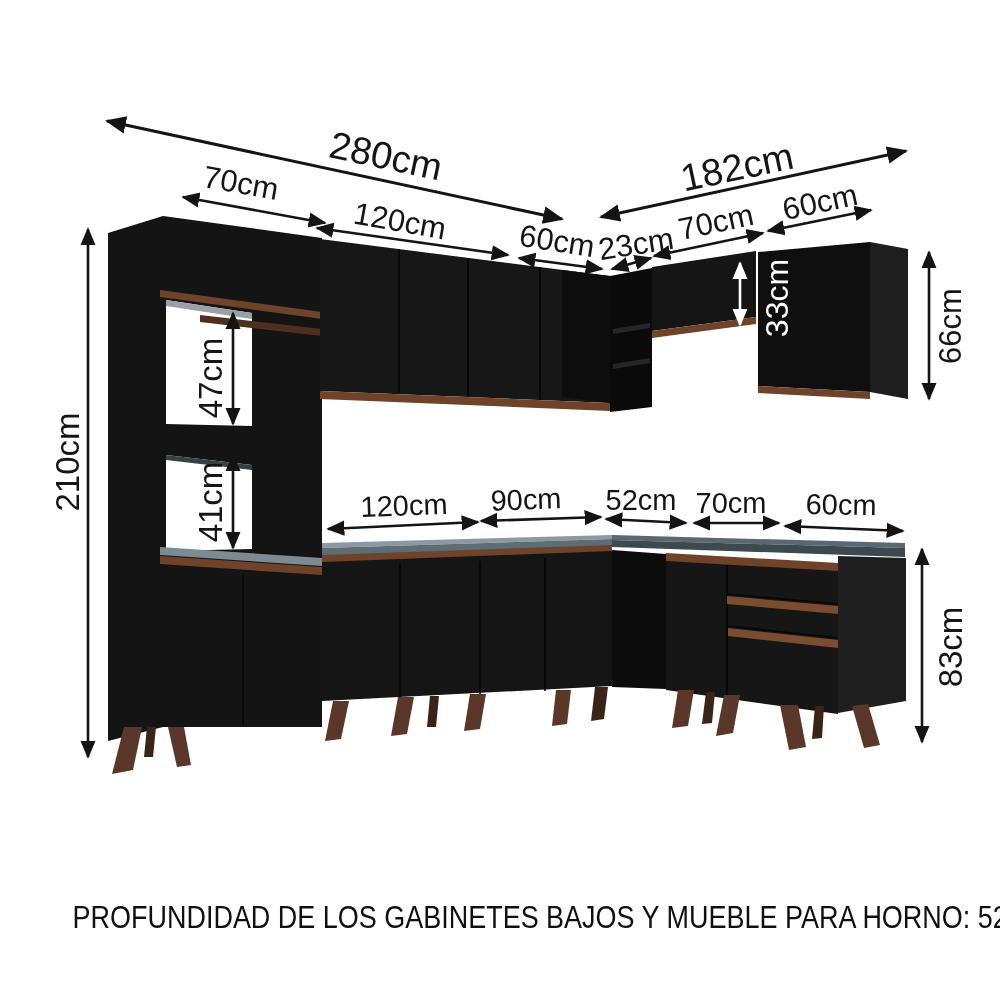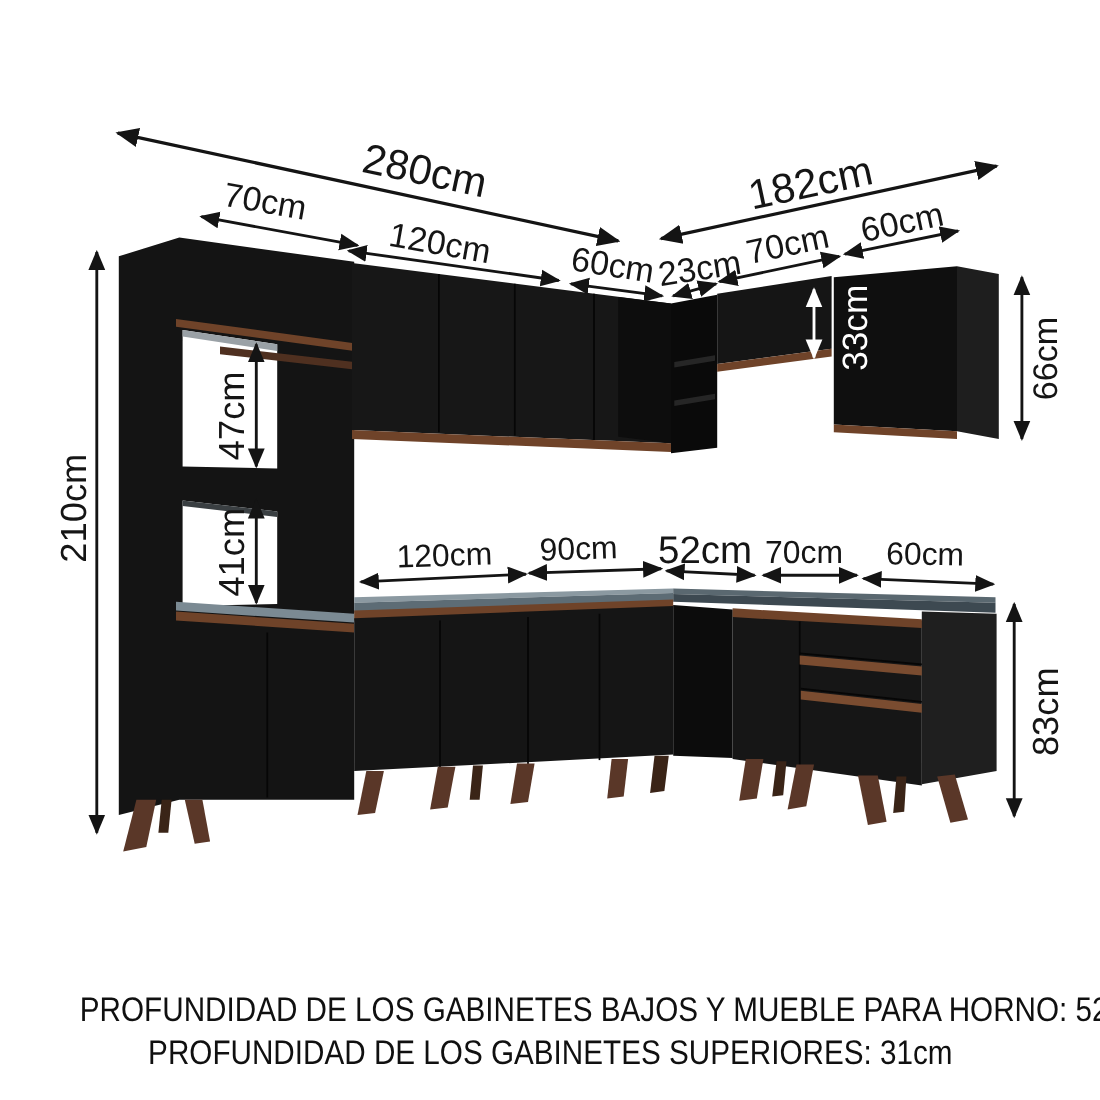--- a/index.html
+++ b/index.html
@@ -145,24 +145,21 @@
 
   <div class="lbl" style="left:67px;top:462px;font-size:33px;--r:-90deg">210cm</div>
   <div class="lbl" style="left:210px;top:378px;font-size:33px;--r:-90deg">47cm</div>
   <div class="lbl" style="left:210px;top:502px;font-size:33px;--r:-90deg">41cm</div>
   <div class="lbl white" style="left:777px;top:298px;font-size:32px;--r:-90deg">33cm</div>
   <div class="lbl" style="left:950px;top:326px;font-size:31px;--r:-90deg">66cm</div>
   <div class="lbl" style="left:950px;top:647px;font-size:33px;--r:-90deg">83cm</div>
 
   <div class="lbl" style="left:404px;top:506px;font-size:29px;--r:-2deg">120cm</div>
   <div class="lbl" style="left:526px;top:500px;font-size:29px;--r:-2deg">90cm</div>
-  <div class="lbl" style="left:641px;top:500px;font-size:35px;--r:0deg">52cm</div>
+  <div class="lbl" style="left:641px;top:500px;font-size:29px;--r:0deg">52cm</div>
   <div class="lbl" style="left:731px;top:503px;font-size:29px;--r:0deg">70cm</div>
   <div class="lbl" style="left:841px;top:505px;font-size:29px;--r:1deg">60cm</div>
 
   <div class="foot" style="top:900px">
     <span class="cond">PROFUNDIDAD DE LOS GABINETES BAJOS Y MUEBLE PARA HORNO: 52cm</span>
   </div>
-  <div class="foot" style="top:939px">
-    <span class="cond">PROFUNDIDAD DE LOS GABINETES SUPERIORES: 31cm</span>
-  </div>
 
 </div>
 
 </body></html>

